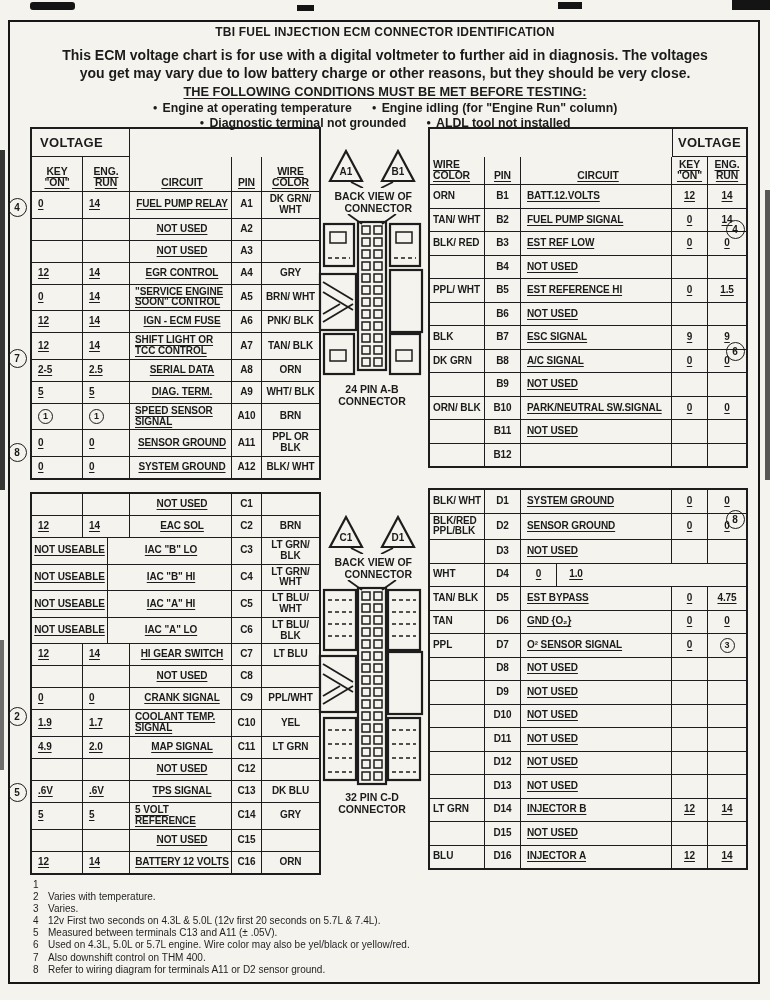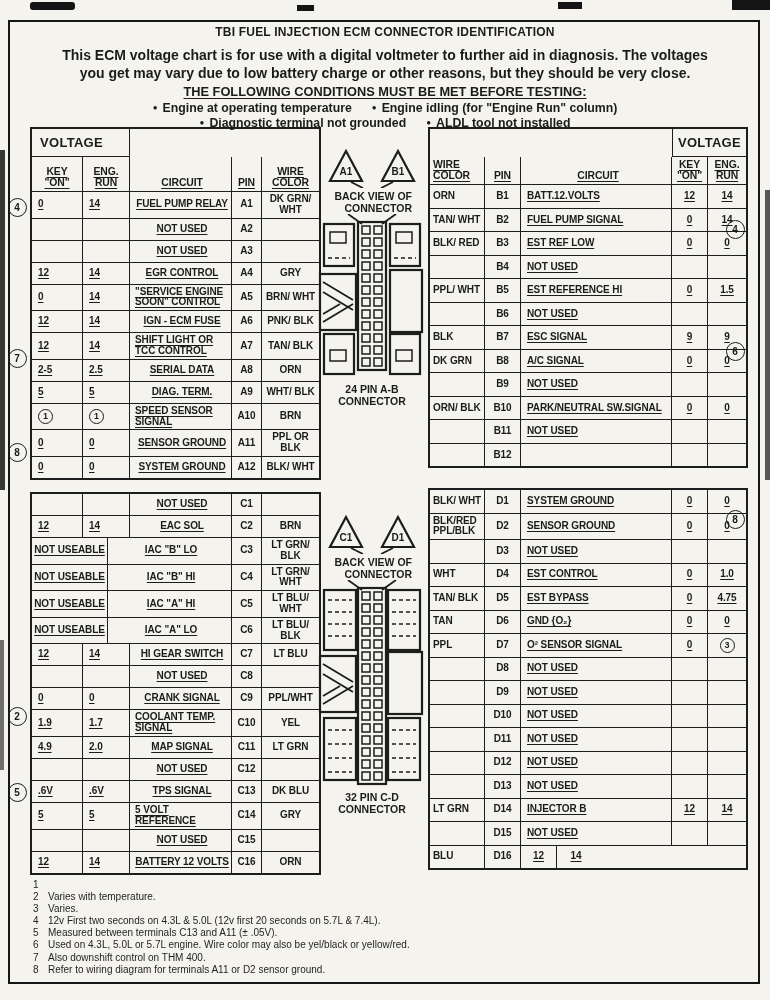--- a/index.html
+++ b/index.html
@@ -763,23 +763,20 @@
       <div class="cell rk"></div>
       <div class="cell rr"></div>
     </div>
     <div class="row">
       <div class="cell rw">
         <span>WHT</span>
       </div>
       <div class="cell rp">
         <span>D4</span>
       </div>
-      <div class="cell rc">
-        <span class="u">EST CONTROL</span>
-      </div>
       <div class="cell rk">
         <span class="u">0</span>
       </div>
       <div class="cell rr">
         <span class="u">1.0</span>
       </div>
     </div>
     <div class="row">
       <div class="cell rw">
         <span>TAN/ BLK</span>
@@ -924,20 +921,23 @@
       </div>
       <div class="cell rk"></div>
       <div class="cell rr"></div>
     </div>
     <div class="row">
       <div class="cell rw">
         <span>BLU</span>
       </div>
       <div class="cell rp">
         <span>D16</span>
+      </div>
+      <div class="cell rc">
+        <span class="u">INJECTOR A</span>
       </div>
       <div class="cell rk">
         <span class="u">12</span>
       </div>
       <div class="cell rr">
         <span class="u">14</span>
       </div>
     </div>
   </div>
 

